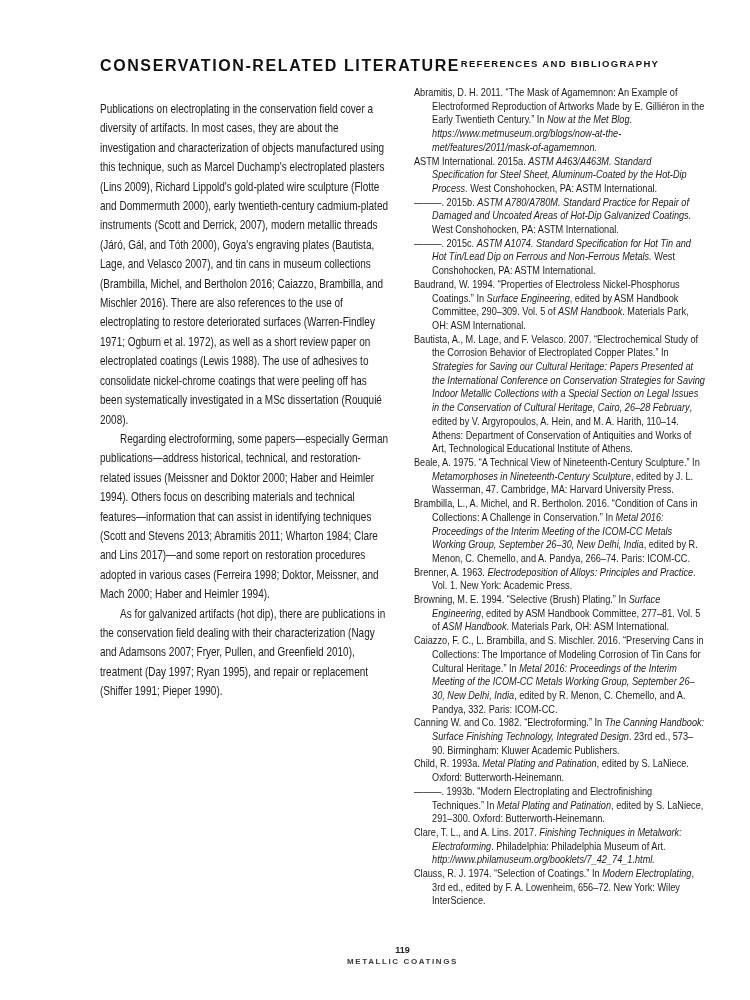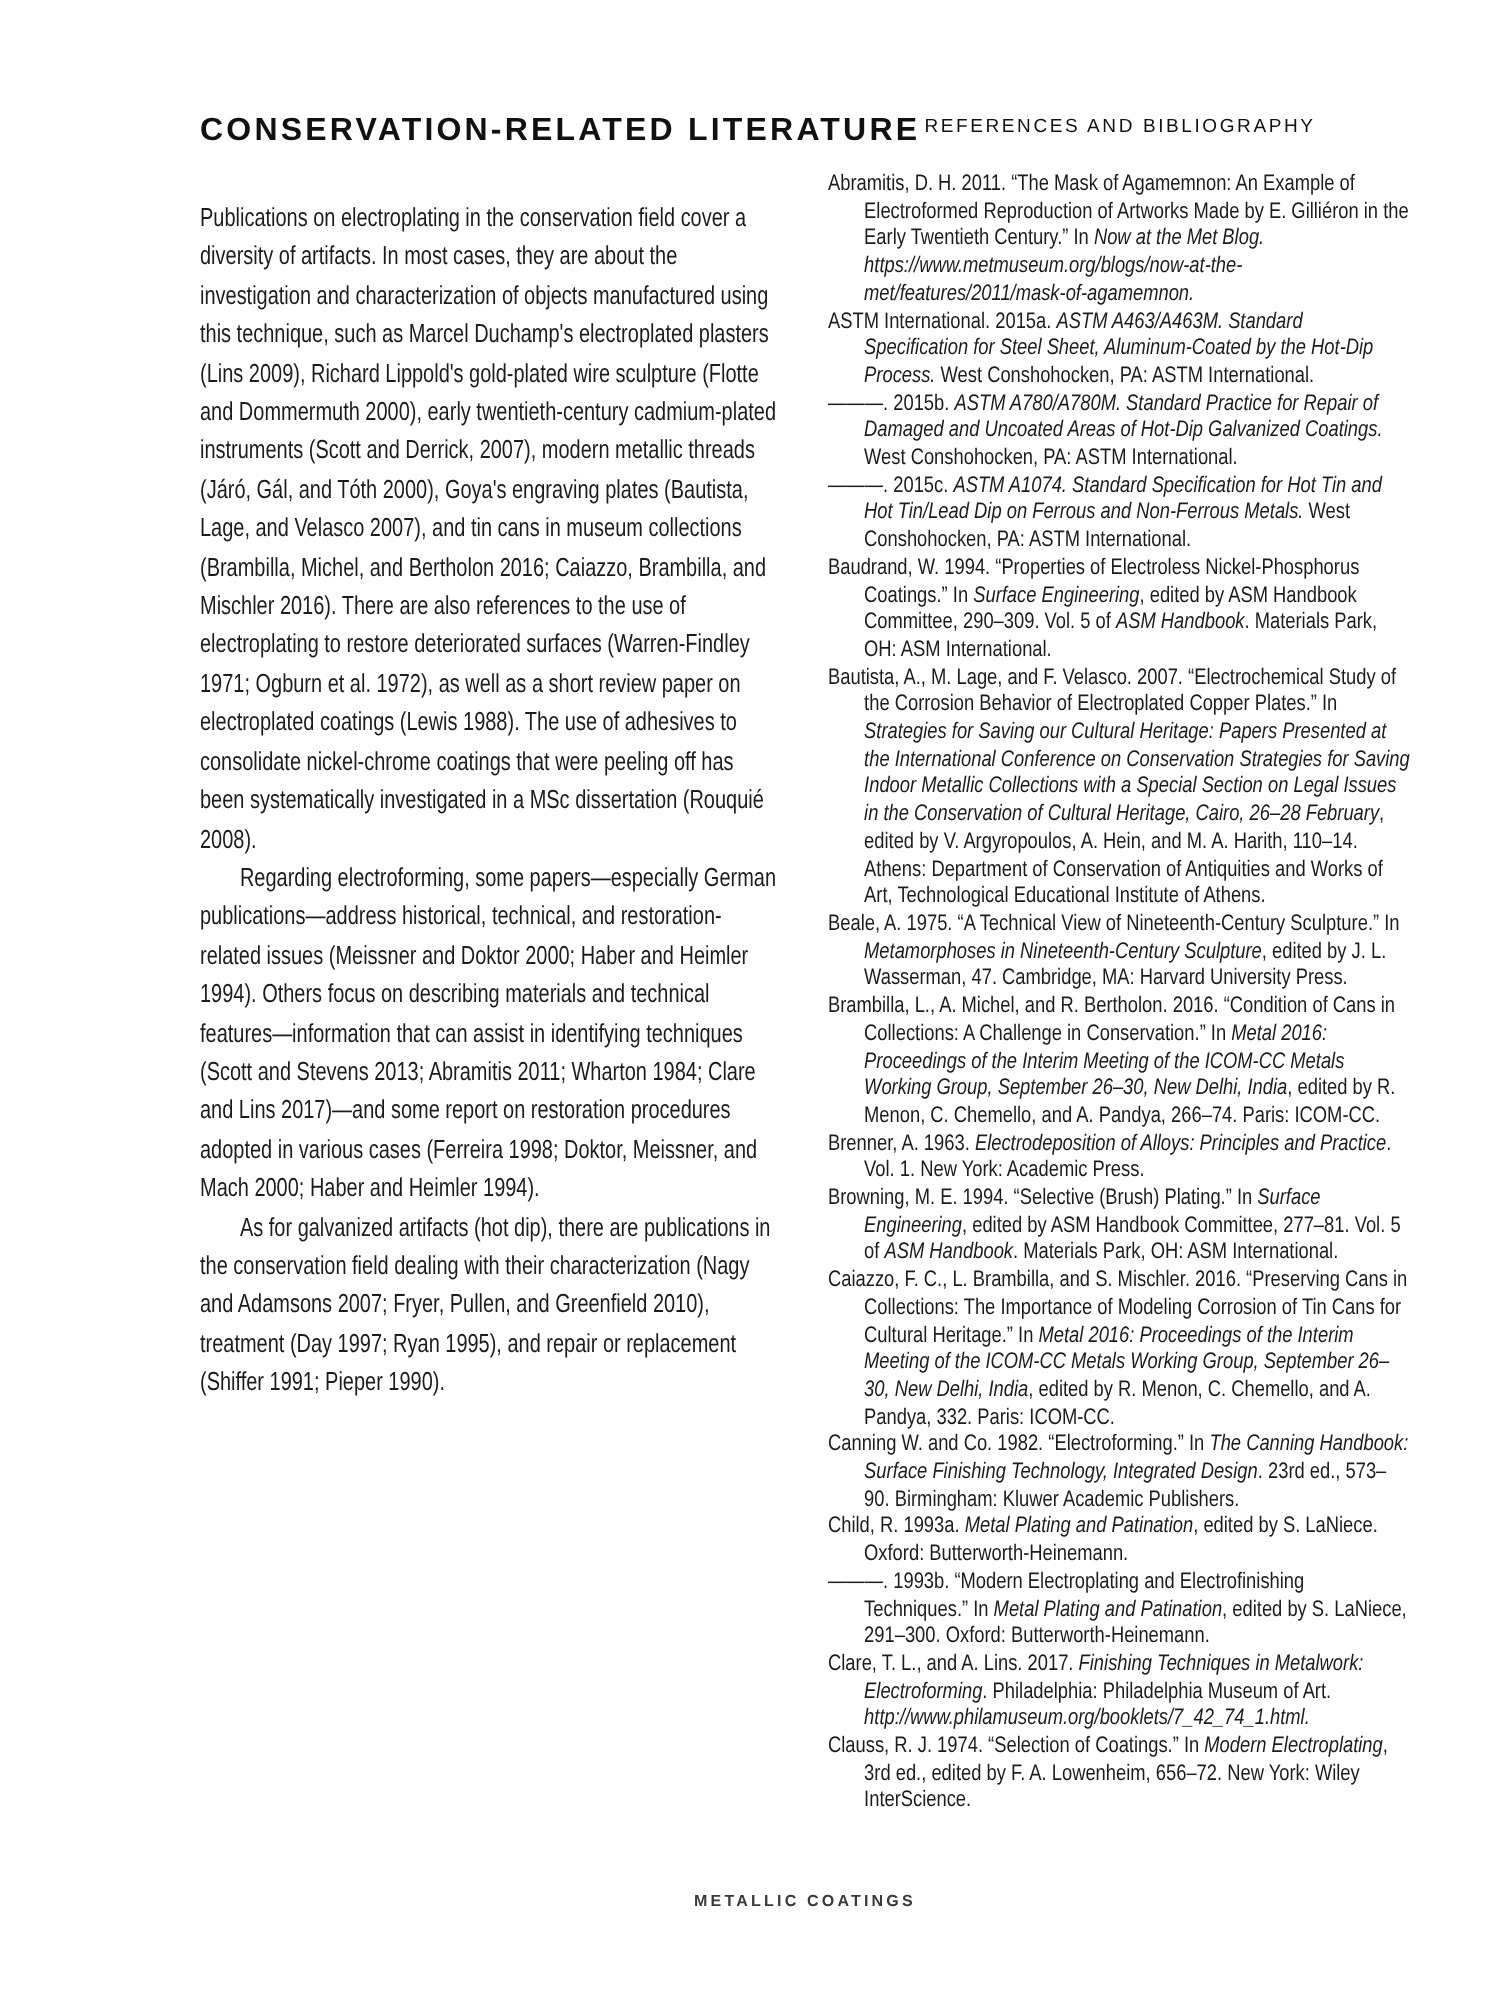--- a/index.html
+++ b/index.html
@@ -17,21 +17,21 @@
   }
   .article-body{
     margin-top:24px;width:379px;transform:scaleX(0.768);transform-origin:0 0;
     font-size:13px;line-height:19.4px;color:#1c1c1c;
   }
   .article-body p{margin:0;}
   .article-body p.indent{text-indent:26px;}
   
   .col-right{position:absolute;left:414px;top:58px;width:292px;}
   .col-right h2{
-    margin:0;font-size:9.5px;font-weight:normal;letter-spacing:1.3px;
+    margin:0;font-size:9.5px;font-weight:bold;letter-spacing:1.3px;
     text-align:center;color:#111;white-space:nowrap;
   }
   .ref-list{
     list-style:none;margin:17px 0 0 0;padding:0;
     width:355px;transform:scaleX(0.82);transform-origin:0 0;
     font-size:11.2px;line-height:13.7px;color:#1c1c1c;
   }
   .ref-list li{margin:0;padding-left:22px;text-indent:-22px;}
   .ref-list .i{font-style:italic;}
   
@@ -69,16 +69,17 @@
         <li><span>Caiazzo, F. C., L. Brambilla, and S. Mischler. 2016. “Preserving Cans in Collections: The Importance of Modeling Corrosion of Tin Cans for Cultural Heritage.” In </span><span class="i">Metal 2016: Proceedings of the Interim Meeting of the ICOM-CC Metals Working Group, September 26–30, New Delhi, India</span><span>, edited by R. Menon, C. Chemello, and A. Pandya, 332. Paris: ICOM-CC.</span></li>
         <li><span>Canning W. and Co. 1982. “Electroforming.” In </span><span class="i">The Canning Handbook: Surface Finishing Technology, Integrated Design</span><span>. 23rd ed., 573–90. Birmingham: Kluwer Academic Publishers.</span></li>
         <li><span>Child, R. 1993a. </span><span class="i">Metal Plating and Patination</span><span>, edited by S. LaNiece. Oxford: Butterworth-Heinemann.</span></li>
         <li><span>———. 1993b. “Modern Electroplating and Electrofinishing Techniques.” In </span><span class="i">Metal Plating and Patination</span><span>, edited by S. LaNiece, 291–300. Oxford: Butterworth-Heinemann.</span></li>
         <li><span>Clare, T. L., and A. Lins. 2017. </span><span class="i">Finishing Techniques in Metalwork: Electroforming</span><span>. Philadelphia: Philadelphia Museum of Art. </span><span class="i">http://www.philamuseum.org/booklets/7_42_74_1.html.</span></li>
         <li><span>Clauss, R. J. 1974. “Selection of Coatings.” In </span><span class="i">Modern Electroplating</span><span>, 3rd ed., edited by F. A. Lowenheim, 656–72. New York: Wiley InterScience.</span></li>
       </ul>
   </section>
 
   <footer class="footer">
+    <div class="pagenum">119</div>
     <div class="running">METALLIC COATINGS</div>
   </footer>
 
 </div>
 
 </body></html>

